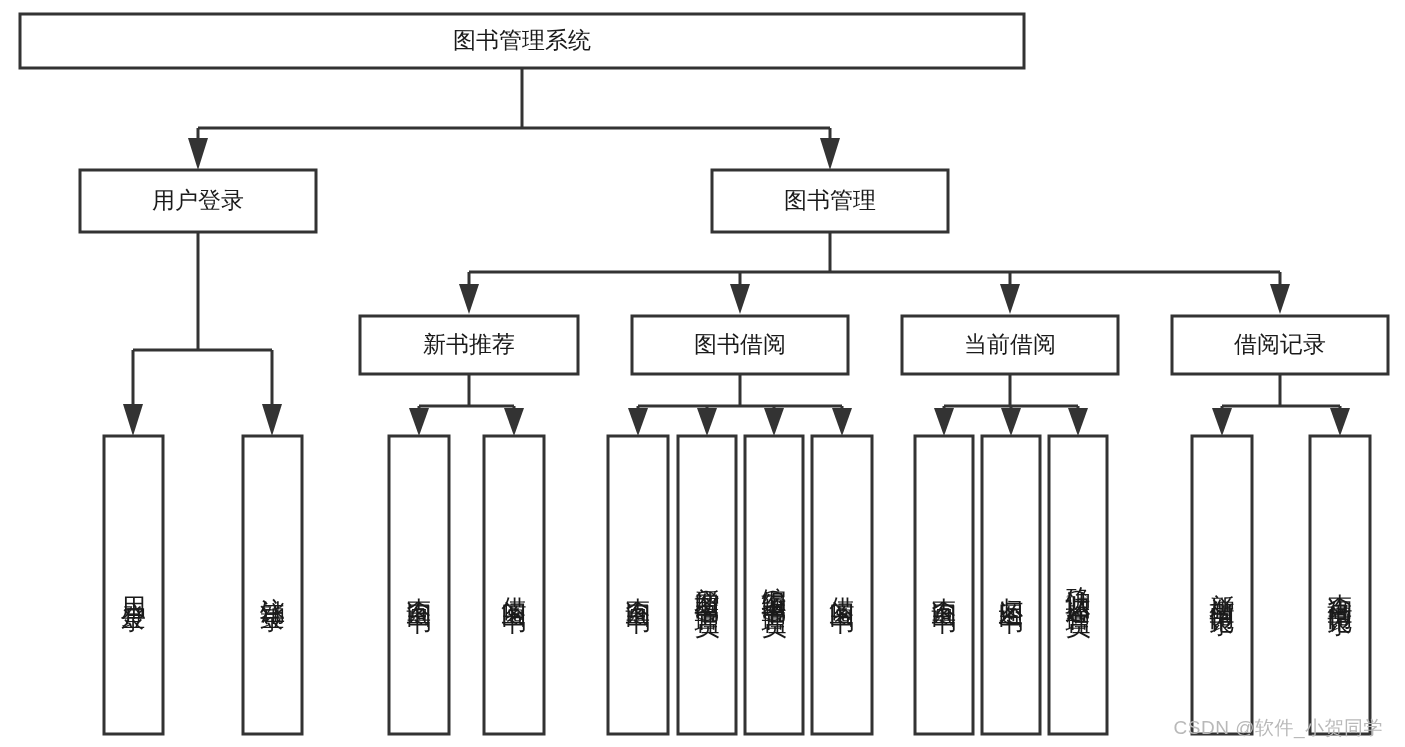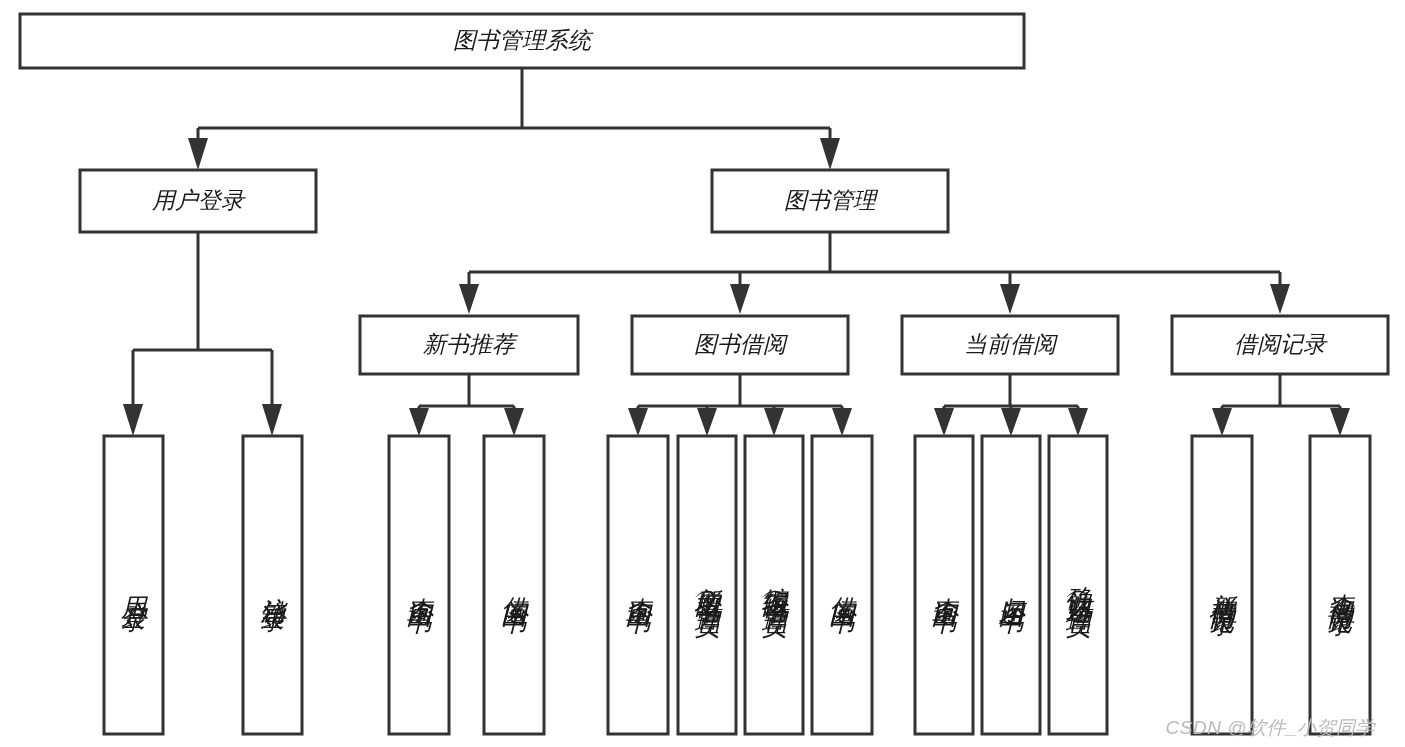--- a/index.html
+++ b/index.html
@@ -12,21 +12,20 @@
     height: 747px;
     font-family: "Liberation Sans", "DejaVu Sans", sans-serif;
     overflow: hidden;
     position: relative;
   }
   #diagram-root {
     position: absolute;
     left: 0; top: 0;
     width: 1405px;
     height: 747px;
-    font-style: italic;
   }
   svg.diagram {
     display: block;
     width: 1405px;
     height: 747px;
   }
   .node-box {
     fill: #ffffff;
     stroke: #333333;
     stroke-width: 3;
@@ -61,21 +60,21 @@
     text-orientation: upright;
     font-family: "Liberation Sans", "DejaVu Sans", sans-serif;
     font-size: 25px;
     line-height: 1.0;
     letter-spacing: 4px;
     color: #1a1a1a;
     white-space: nowrap;
   }
   .watermark {
     position: absolute;
-    right: 30px;
+    right: 22px;
     bottom: 6px;
     font-family: "Liberation Sans", "DejaVu Sans", sans-serif;
     font-size: 19px;
     color: #b9b9b9;
     letter-spacing: 0.5px;
     user-select: none;
     white-space: nowrap;
   }
 </style>
 </head>

